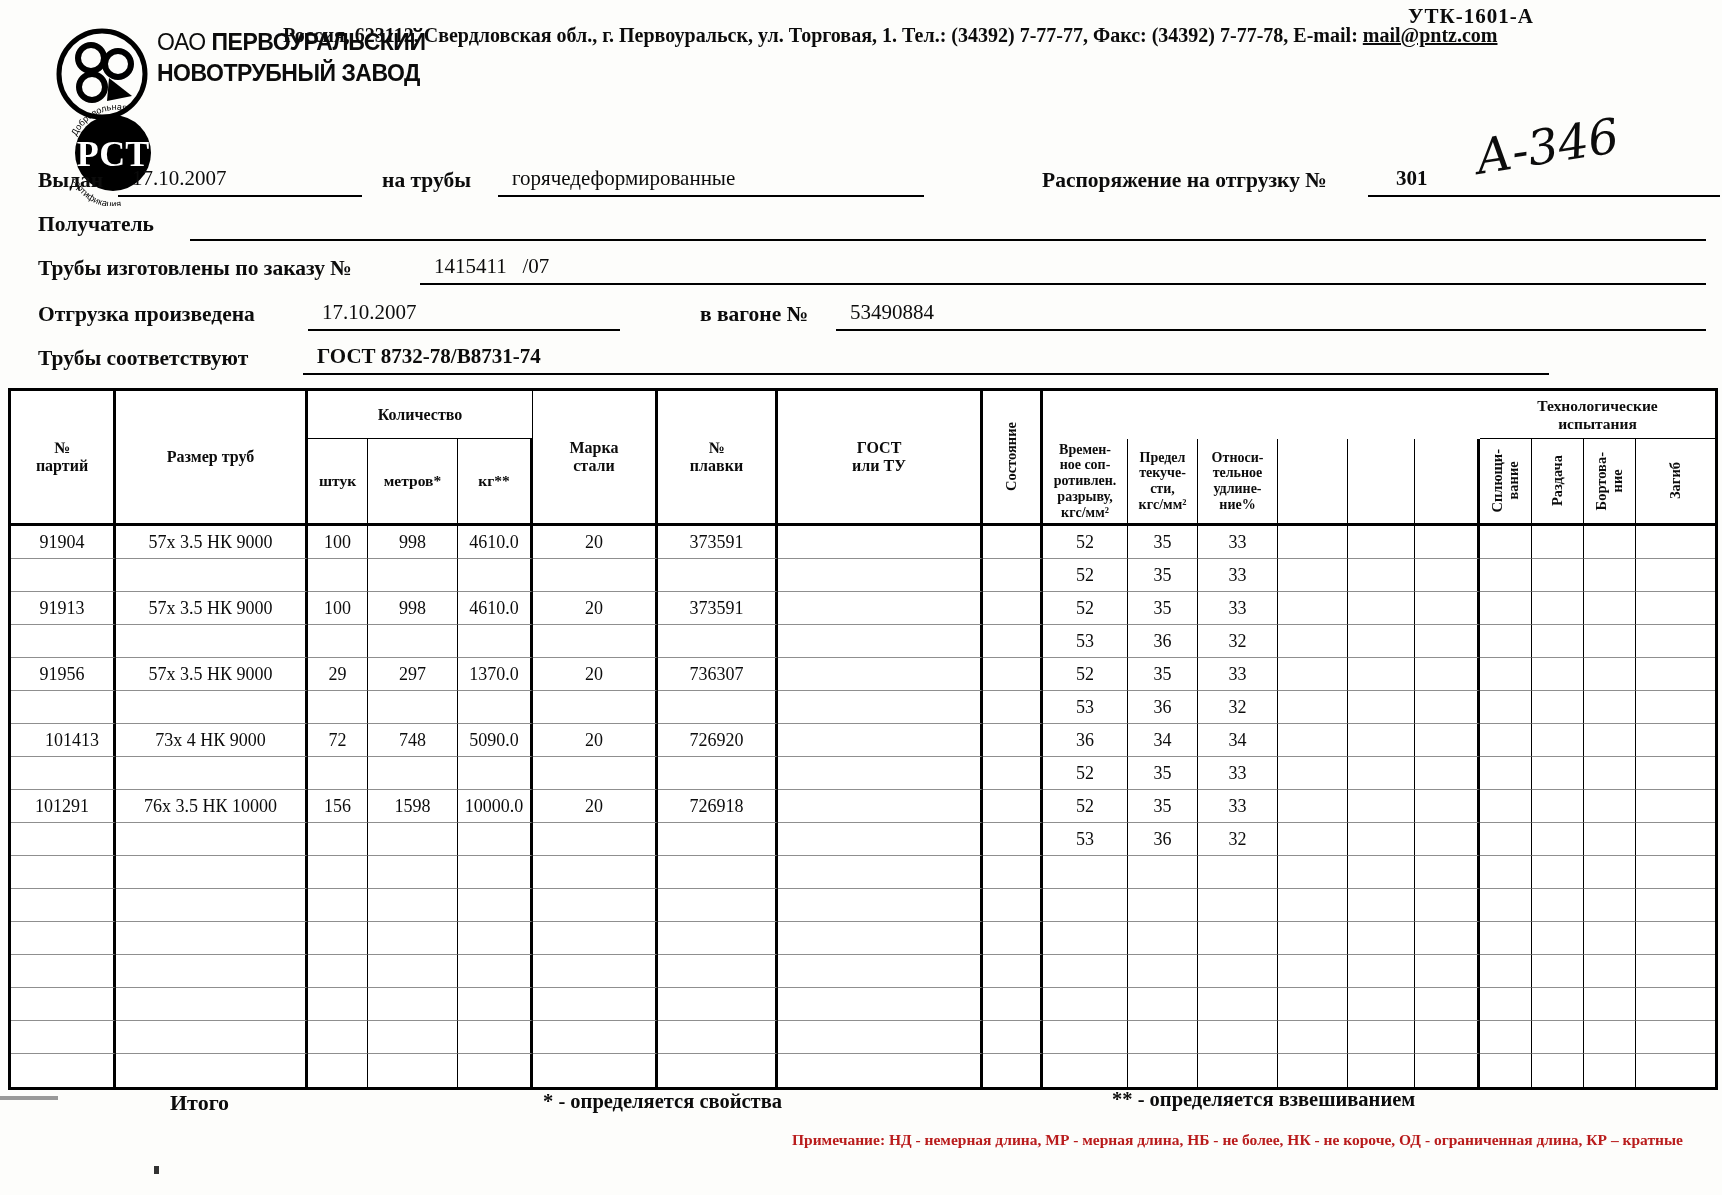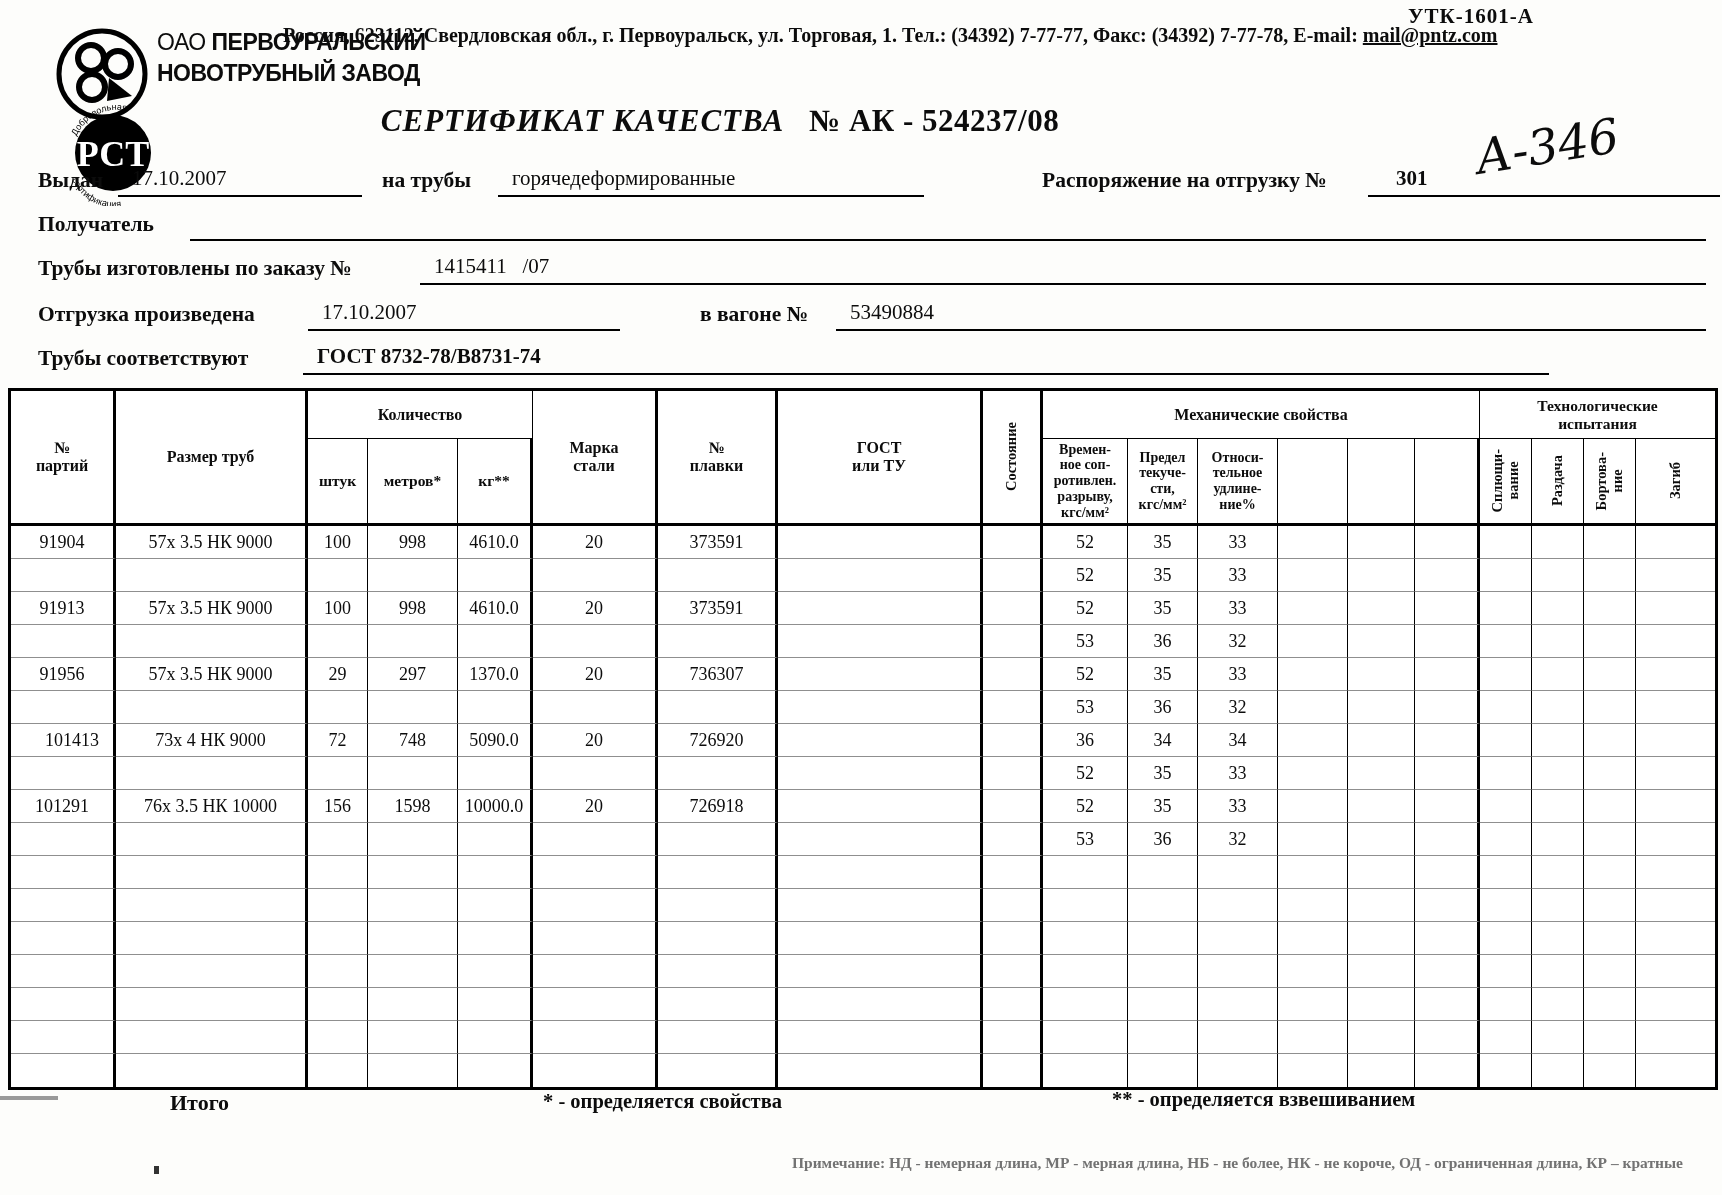--- a/index.html
+++ b/index.html
@@ -49,21 +49,21 @@
   .bcell{display:flex;align-items:center;justify-content:center;text-align:center;
      font-size:18px;border-right:1.5px solid #000;border-bottom:1px solid #8f8f8f;overflow:hidden;}
   
   .totals-row{position:absolute;left:305px;top:1082px;display:flex;}
   .tbox{border:3px solid #000;margin-left:-3px;height:44px;display:flex;align-items:center;
         justify-content:center;font-size:19px;background:#fff;}
   .tbox:first-child{margin-left:0;}
   .itogo{position:absolute;left:170px;top:1090px;font-size:22px;font-weight:bold;}
   .fn1{position:absolute;left:543px;top:1090px;font-size:20.5px;font-weight:bold;white-space:nowrap;}
   .fn2{position:absolute;left:1112px;top:1088px;font-size:20.5px;font-weight:bold;white-space:nowrap;}
-  .note{position:absolute;left:792px;top:1131px;font-size:15.5px;font-weight:600;color:#737373;white-space:nowrap;margin-top:23px;}
+  .note{position:absolute;left:792px;top:1131px;font-size:15.5px;font-weight:600;color:#b91c1c;white-space:nowrap;}
   .artifact{position:absolute;background:#999;}
 </style>
 </head>
 <body>
 
 <div id="page">
 
   <svg class="abs" style="left:52px;top:26px;" width="102" height="96" viewBox="0 0 102 96">
     <circle cx="50" cy="48" r="43" fill="none" stroke="#000" stroke-width="5"></circle>
     <circle cx="39" cy="32" r="13" fill="none" stroke="#000" stroke-width="6"></circle>
@@ -90,23 +90,20 @@
     <circle cx="67" cy="57" r="38" fill="#000"></circle>
     <text x="67" y="70" text-anchor="middle" font-family="Liberation Serif,serif" font-weight="bold" font-size="36" fill="#fff">РСТ</text>
     <text font-size="9" font-family="Liberation Sans,sans-serif" fill="#000">
       <textPath href="#arcT" startOffset="8">Добровольная</textPath>
     </text>
     <text font-size="9" font-family="Liberation Sans,sans-serif" fill="#000">
       <textPath href="#arcB" startOffset="6">сертификация</textPath>
     </text>
   </svg>
 
-  <div class="title">
-    <span class="it">СЕРТИФИКАТ КАЧЕСТВА</span>&nbsp;&nbsp;&nbsp;<span>№  АК - 524237/08</span>
-  </div>
 
   <div class="hand">А-346</div>
 
   <div>
     <span class="flabel" style="left:38px;top:168px;">Выдан</span>
     <span class="fval" style="left:118px;top:166px;width:230px;">17.10.2007</span>
     <span class="flabel" style="left:382px;top:168px;">на трубы</span>
     <span class="fval" style="left:498px;top:166px;width:412px;">горячедеформированные</span>
     <span class="flabel" style="left:1042px;top:168px;">Распоряжение на отгрузку №</span>
     <span class="fval bold" style="left:1368px;top:166px;width:324px;padding-left:28px;">301</span>
@@ -142,21 +139,20 @@
     <div class="hcell h-pieces">штук</div>
     <div class="hcell h-meters">метров*</div>
     <div class="hcell h-kg thick-r">кг**</div>
     <div class="hcell h-steel thick-r">Марка
 стали</div>
     <div class="hcell h-melt thick-r">№
 плавки</div>
     <div class="hcell h-gost thick-r">ГОСТ
 или ТУ</div>
     <div class="hcell h-state thick-r"><span class="vtext">Состояние</span></div>
-    <div class="hcell h-mech grp">Механические свойства</div>
     <div class="hcell h-tensile sub-sm">Времен-
 ное соп-
 ротивлен.
 разрыву,
 кгс/мм²</div>
     <div class="hcell h-yield sub-sm">Предел
 текуче-
 сти,
 кгс/мм²</div>
     <div class="hcell h-elong sub-sm">Относи-

